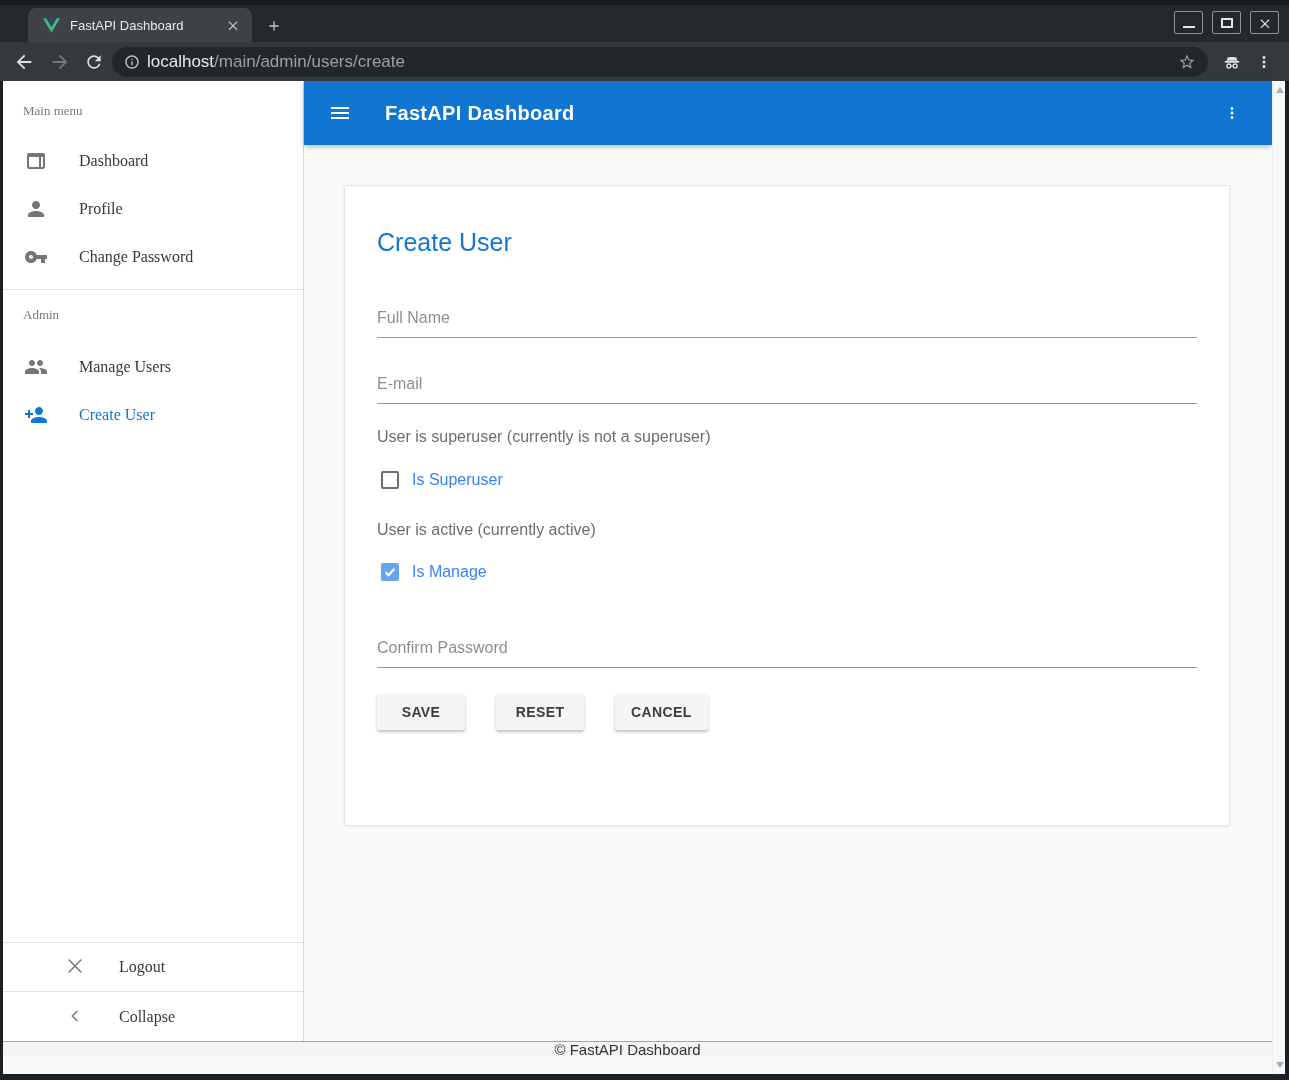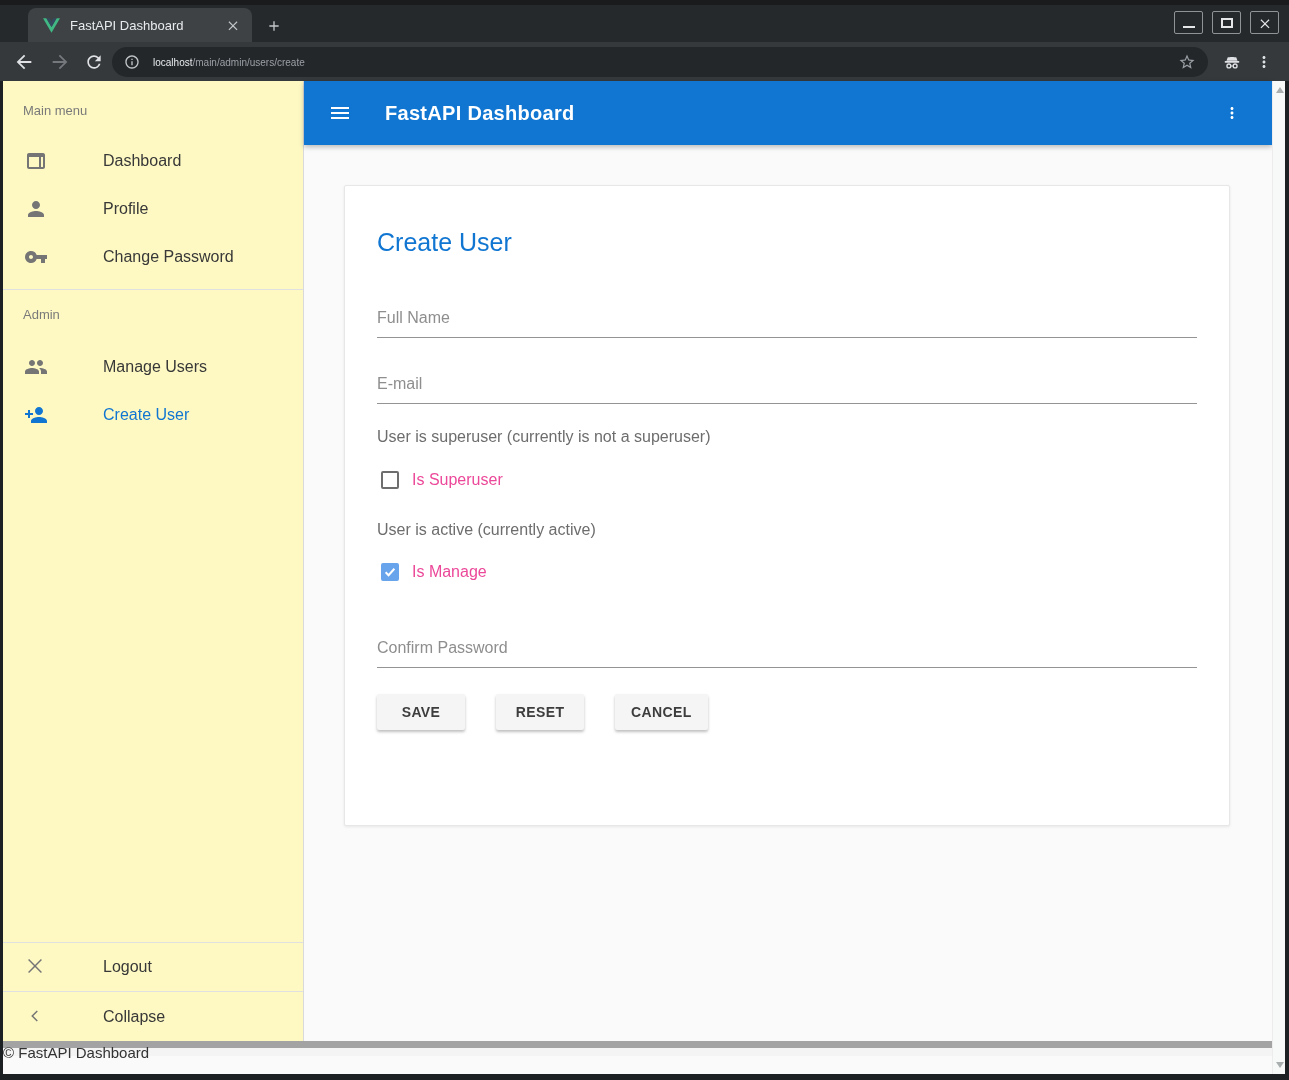--- a/index.html
+++ b/index.html
@@ -29,42 +29,42 @@
              display:flex; align-items:center; justify-content:center; cursor:pointer; }
   .win-btn .min-glyph { width:12px; height:2px; background:#e4e6e8; margin-top:8px; }
   .win-btn .max-glyph { width:12px; height:10px; border:2px solid #e4e6e8; }
 
   .toolbar { position:absolute; left:0; top:42px; width:1289px; height:39px; background:#35393c; }
   .nav-ic { position:absolute; top:8px; width:24px; height:24px; display:flex;
             align-items:center; justify-content:center; cursor:pointer; }
   .omnibox { position:absolute; left:112px; top:5px; width:1096px; height:30px;
              background:#24272a; border-radius:15px; display:flex; align-items:center; }
   .omnibox .info-ic { margin-left:12px; display:flex; }
-  .omnibox .url { margin-left:13px; font-size:10px; flex:1; white-space:nowrap; overflow:hidden; }
+  .omnibox .url { margin-left:7px; font-size:17px; flex:1; white-space:nowrap; overflow:hidden; }
   .omnibox .url .host { color:#e8eaed; }
   .omnibox .url .path { color:#9aa0a6; }
   .omnibox .star-ic { margin-right:12px; display:flex; cursor:pointer; }
 
   
   .page-bg { position:absolute; left:3px; top:81px; width:1282px; height:993px; background:#fafafa; }
 
   
   .sidebar { position:absolute; left:3px; top:81px; width:301px; height:960px;
-             background:#fef9c3; border-right:1px solid #d9d9d9; }
+             background:#ffffff; border-right:1px solid #d9d9d9;font-family:Liberation Serif, serif; }
   .section-label { padding:22px 0 0 20px; font-size:13px; color:#7a7a7a; height:38px; }
-  .side-item { height:48px; display:flex; align-items:center; cursor:pointer;gap:24px; }
+  .side-item { height:48px; display:flex; align-items:center; cursor:pointer; }
   .side-item .ic { width:24px; height:24px; margin-left:21px; display:flex; }
   .side-item .lbl { margin-left:31px; font-size:16px; color:#383838; }
   .side-item.active .lbl { color:var(--primary); }
   .side-list { margin-top:18px; }
   .side-list.admin { margin-top:15px; }
   .divider { border-top:1px solid #e0e0e0; margin-top:8px; }
   .sidebar-bottom { position:absolute; left:0; right:0; bottom:0; border-top:1px solid #e0e0e0; }
   .sidebar-bottom .side-item:first-child { border-bottom:1px solid #e0e0e0; }
-  .sidebar-bottom .side-item { height:49px; }
+  .sidebar-bottom .side-item { height:49px;padding-left:40px; }
 
   
   .appbar { position:absolute; left:304px; top:81px; width:968px; height:64px;
             background:var(--primary); box-shadow:0 2px 5px rgba(0,0,0,.26);
             display:flex; align-items:center; }
   .appbar .burger { margin-left:24px; width:24px; height:24px; display:flex; cursor:pointer; }
   .appbar .appbar-title { margin-left:33px; color:#ffffff; font-size:20px; font-weight:700;
                           letter-spacing:.3px; }
   .appbar .kebab { position:absolute; right:28px; width:24px; height:24px; display:flex;
                    align-items:center; justify-content:center; cursor:pointer; }
@@ -80,31 +80,31 @@
   .tf::placeholder { color:#8e8e8e; opacity:1; }
   .tf.f1 { margin-top:50px; } .tf.f2 { margin-top:36px; }
   .tf.f3 { margin-top:44px; } .tf.f4 { margin-top:56px; }
   .hint { font-size:16px; color:#6d6d6d; line-height:19px; }
   .hint.h1 { margin-top:23px; } .hint.h2 { margin-top:30px; }
   .cb-row { display:flex; align-items:center; height:20px; cursor:pointer; }
   .cb-row.r1 { margin-top:24px; margin-left:4px; } .cb-row.r2 { margin-top:23px; margin-left:4px; }
   .cb-box { width:18px; height:18px; border:2px solid #6e6e6e; border-radius:2px; background:#fff;
             display:flex; align-items:center; justify-content:center; }
   .cb-box.checked { border-color:var(--cb-checked); background:var(--cb-checked); }
-  .cb-lbl { margin-left:13px; font-size:16px; color:#ec4899; }
+  .cb-lbl { margin-left:13px; font-size:16px; color:#3b82f6; }
   .btn-row { margin-top:26px; display:flex; gap:31px; }
   .btn { min-width:88px; height:36px; padding:0 16px; background:#f5f5f5; border:none;
          border-radius:2px; box-shadow:0 2px 3px rgba(0,0,0,.25); font-size:14px; font-weight:700;
          color:#3d3d3d; letter-spacing:.4px; cursor:pointer;
          font-family:"Liberation Sans","DejaVu Sans",sans-serif; }
 
   
   .footer { position:absolute; left:3px; top:1041px; width:1269px; height:15px;
-            background:#f3f4f3; border-top:7px solid #a3a3a3; display:flex;
-            align-items:center; justify-content:flex-start; }
+            background:#f3f4f3; border-top:1px solid #a3a3a3; display:flex;
+            align-items:center; justify-content:center; }
   .footer .copy { margin-right:20px; font-size:15px; color:#333333; }
   .scrollbar { position:absolute; left:1272px; top:81px; width:13px; height:993px;
                background:#f7f9f8; border-left:1px solid #ececec; }
   .scroll-arrow { position:absolute; left:3px; width:0; height:0; cursor:pointer; }
   .scroll-arrow.up { top:6px; border-left:4px solid transparent; border-right:4px solid transparent;
                      border-bottom:6px solid #a9aeae; }
   .scroll-arrow.down { bottom:6px; border-left:4px solid transparent; border-right:4px solid transparent;
                        border-top:6px solid #a9aeae; }
 </style>
 </head>

